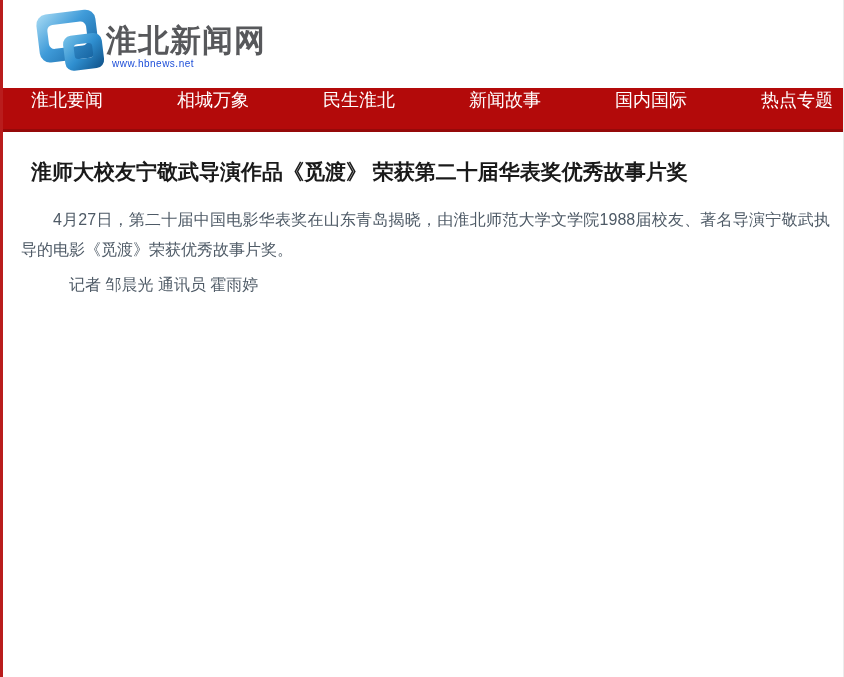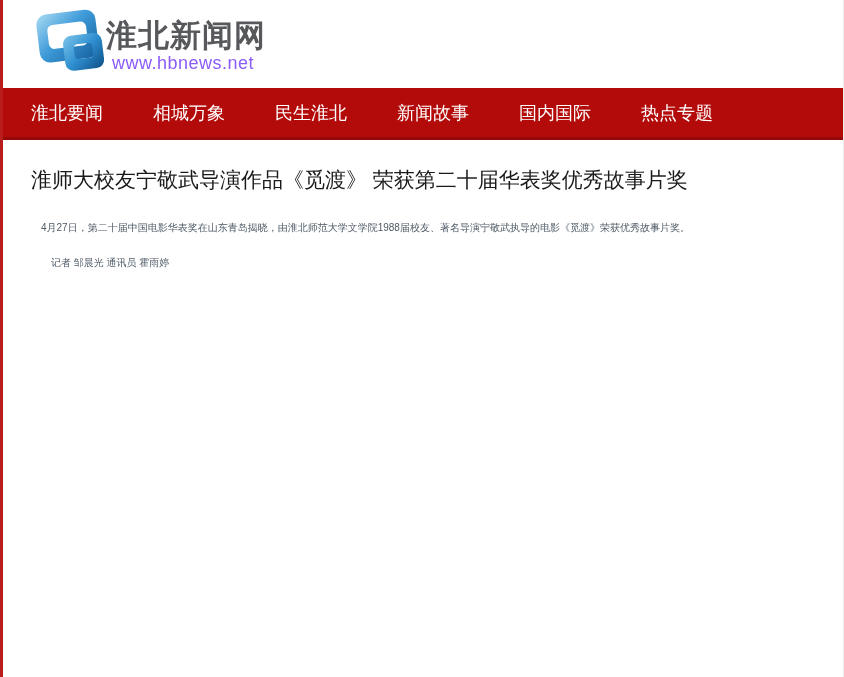--- a/index.html
+++ b/index.html
@@ -29,65 +29,64 @@
   .logo-icon { width: 78px; height: 78px; flex: none; }
   .logo-text { margin-left: -6px; padding-top: 6px; }
   .site-name {
     font-size: 31px;
     font-weight: bold;
     color: #57585b;
     letter-spacing: 1px;
     line-height: 1.05;
   }
   .site-url {
-    font-size: 18px;
-    color: #8b5cf6;
+    font-size: 10px;
+    color: #1d4ed8;
     padding-left: 6px;
     margin-top: 1px;
     letter-spacing: 0.5px;
   }
   
   .main-nav {
-    height: 52px;
+    height: 44px;
     background: #b30a0a;
     border-bottom: 3px solid #950909;
     display: flex;
-    align-items: center;
     padding-left: 28px;
-    gap: 50px;
+    gap: 74px;
     overflow: hidden;
     white-space: nowrap;
   }
   .nav-item {
     flex: none;
     color: #fff;
     font-size: 18px;
     font-weight: 500;
     cursor: pointer;
     text-decoration: none;
   }
   
   .article { padding: 27px 13px 0 18px; }
   .article-title {
     margin: 0 0 0 10px;
     font-size: 21px;
-    font-weight: normal;
+    font-weight: bold;
     color: #1a1a1a;
     line-height: 1.25;
   }
   .article-meta {
     margin: 16px 0 0 10px;
     font-size: 13px;
     color: #9c9c9c;
   }
   .meta-source { margin-left: 16px; }
   .article-body { margin-top: 20px; }
   .article-body p {
     margin: 0 0 5px;
-    font-size: 10px;
+    font-size: 16px;
     line-height: 30px;
     color: #4e5a66;
     text-align: justify;
     text-indent: 2em;
   }
   .article-body p.byline {
     text-indent: 3em;
     text-align: left;
   }
 </style>

